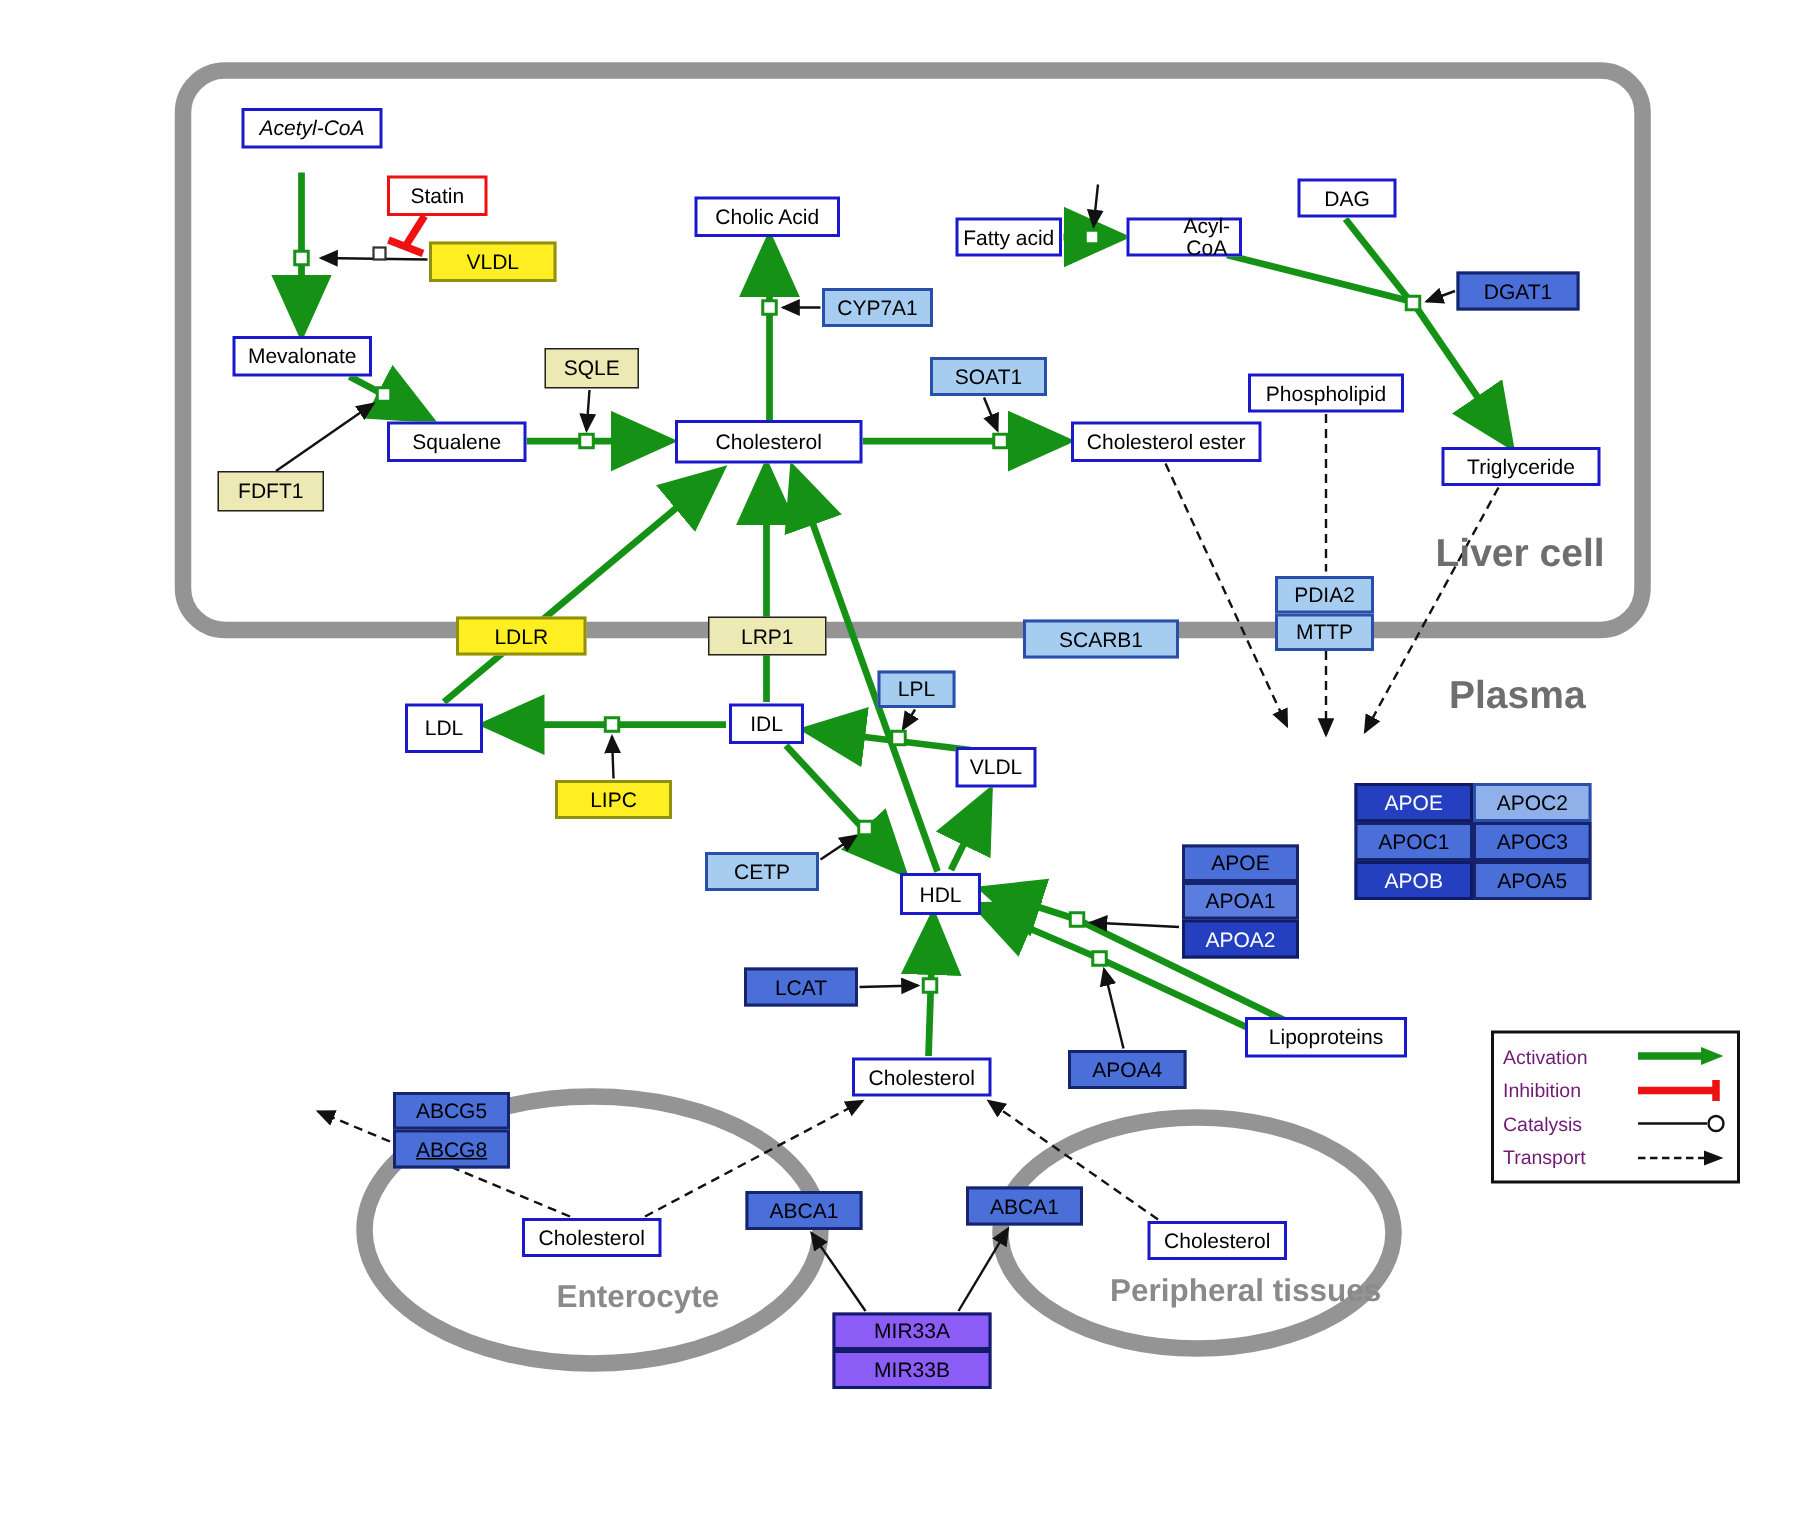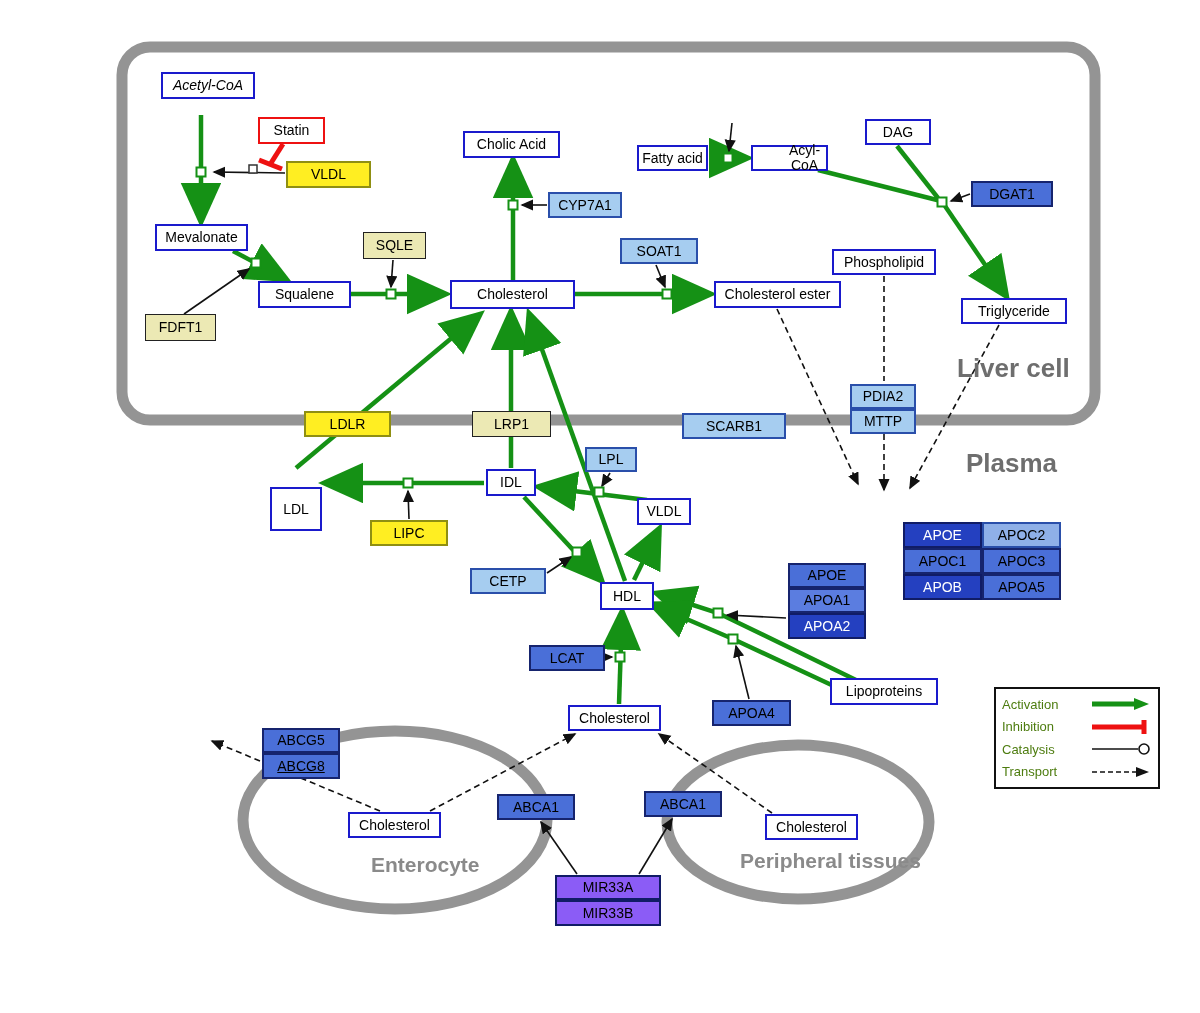--- a/index.html
+++ b/index.html
@@ -19,21 +19,21 @@
   .blue3{background:#8fb0e8;border-color:#2a4faa;}
   .dblue{background:#2440c0;border-color:#101c66;color:#fff;}
   .mir{background:#8b5cf6;border-color:#101c66;}
   .region-label{position:absolute;z-index:2;font-weight:bold;color:#6e6e6e;}
   .big{font-size:26px;}
   .small{font-size:21px;color:#8a8a8a;margin-left:36px;}
   #legend{position:absolute;left:994px;top:687px;width:166px;height:102px;
           border:2px solid #111;background:#fff;z-index:3;box-sizing:border-box;
           display:flex;flex-direction:column;justify-content:space-around;padding:4px 6px;}
   .legend-row{display:flex;align-items:center;justify-content:space-between;
-              font-size:13px;color:#4d7c0f;}
+              font-size:13px;color:#701a75;}
 </style>
 </head>
 <body>
 
 <div id="canvas">
 
   <svg id="edges" width="1200" height="1013">
     <defs>
       <marker id="ag" markerWidth="11" markerHeight="11" refX="8" refY="4.5" orient="auto">
         <path d="M0,0 L10,4.5 L0,9 z" fill="#159115"></path>
@@ -138,39 +138,39 @@
   <div class="node blue" style="left:971px;top:181px;width:82px;height:26px;">DGAT1</div>
   <div class="node" style="left:832px;top:249px;width:104px;height:26px;">Phospholipid</div>
   <div class="node" style="left:961px;top:298px;width:106px;height:26px;">Triglyceride</div>
   <div class="node lblue" style="left:850px;top:384px;width:66px;height:25px;">PDIA2</div>
   <div class="node lblue" style="left:850px;top:409px;width:66px;height:25px;">MTTP</div>
 
   <div class="node yellow" style="left:304px;top:411px;width:87px;height:26px;">LDLR</div>
   <div class="node cream" style="left:472px;top:411px;width:79px;height:26px;">LRP1</div>
   <div class="node lblue" style="left:682px;top:413px;width:104px;height:26px;">SCARB1</div>
 
-  <div class="node" style="left:270px;top:487px;width:52px;height:44px;">LDL</div>
+  <div class="node" style="left:270px;top:469px;width:52px;height:33px;">LDL</div>
   <div class="node" style="left:486px;top:469px;width:50px;height:27px;">IDL</div>
   <div class="node lblue" style="left:585px;top:447px;width:52px;height:25px;">LPL</div>
   <div class="node" style="left:637px;top:498px;width:54px;height:27px;">VLDL</div>
   <div class="node yellow" style="left:370px;top:520px;width:78px;height:26px;">LIPC</div>
   <div class="node lblue" style="left:470px;top:568px;width:76px;height:26px;">CETP</div>
   <div class="node" style="left:600px;top:582px;width:54px;height:28px;border-width:2.5px;">HDL</div>
   <div class="node blue" style="left:788px;top:563px;width:78px;height:25px;">APOE</div>
   <div class="node blue2" style="left:788px;top:588px;width:78px;height:25px;">APOA1</div>
   <div class="node dblue" style="left:788px;top:613px;width:78px;height:26px;">APOA2</div>
 
   <div class="node dblue" style="left:903px;top:522px;width:79px;height:26px;">APOE</div>
   <div class="node blue3" style="left:982px;top:522px;width:79px;height:26px;">APOC2</div>
   <div class="node blue" style="left:903px;top:548px;width:79px;height:26px;">APOC1</div>
   <div class="node blue" style="left:982px;top:548px;width:79px;height:26px;">APOC3</div>
   <div class="node dblue" style="left:903px;top:574px;width:79px;height:26px;">APOB</div>
   <div class="node blue" style="left:982px;top:574px;width:79px;height:26px;">APOA5</div>
 
-  <div class="node blue" style="left:496px;top:645px;width:76px;height:26px;margin-left:33px;">LCAT</div>
+  <div class="node blue" style="left:496px;top:645px;width:76px;height:26px;">LCAT</div>
   <div class="node blue" style="left:712px;top:700px;width:79px;height:26px;">APOA4</div>
   <div class="node" style="left:830px;top:678px;width:108px;height:27px;">Lipoproteins</div>
   <div class="node" style="left:568px;top:705px;width:93px;height:26px;">Cholesterol</div>
 
   <div class="node blue" style="left:262px;top:728px;width:78px;height:25px;">ABCG5</div>
   <div class="node blue" style="left:262px;top:753px;width:78px;height:26px;text-decoration:underline;">ABCG8</div>
   <div class="node" style="left:348px;top:812px;width:93px;height:26px;">Cholesterol</div>
   <div class="node blue" style="left:497px;top:794px;width:78px;height:26px;">ABCA1</div>
   <div class="node blue" style="left:644px;top:791px;width:78px;height:26px;">ABCA1</div>
   <div class="node" style="left:765px;top:814px;width:93px;height:26px;">Cholesterol</div>

